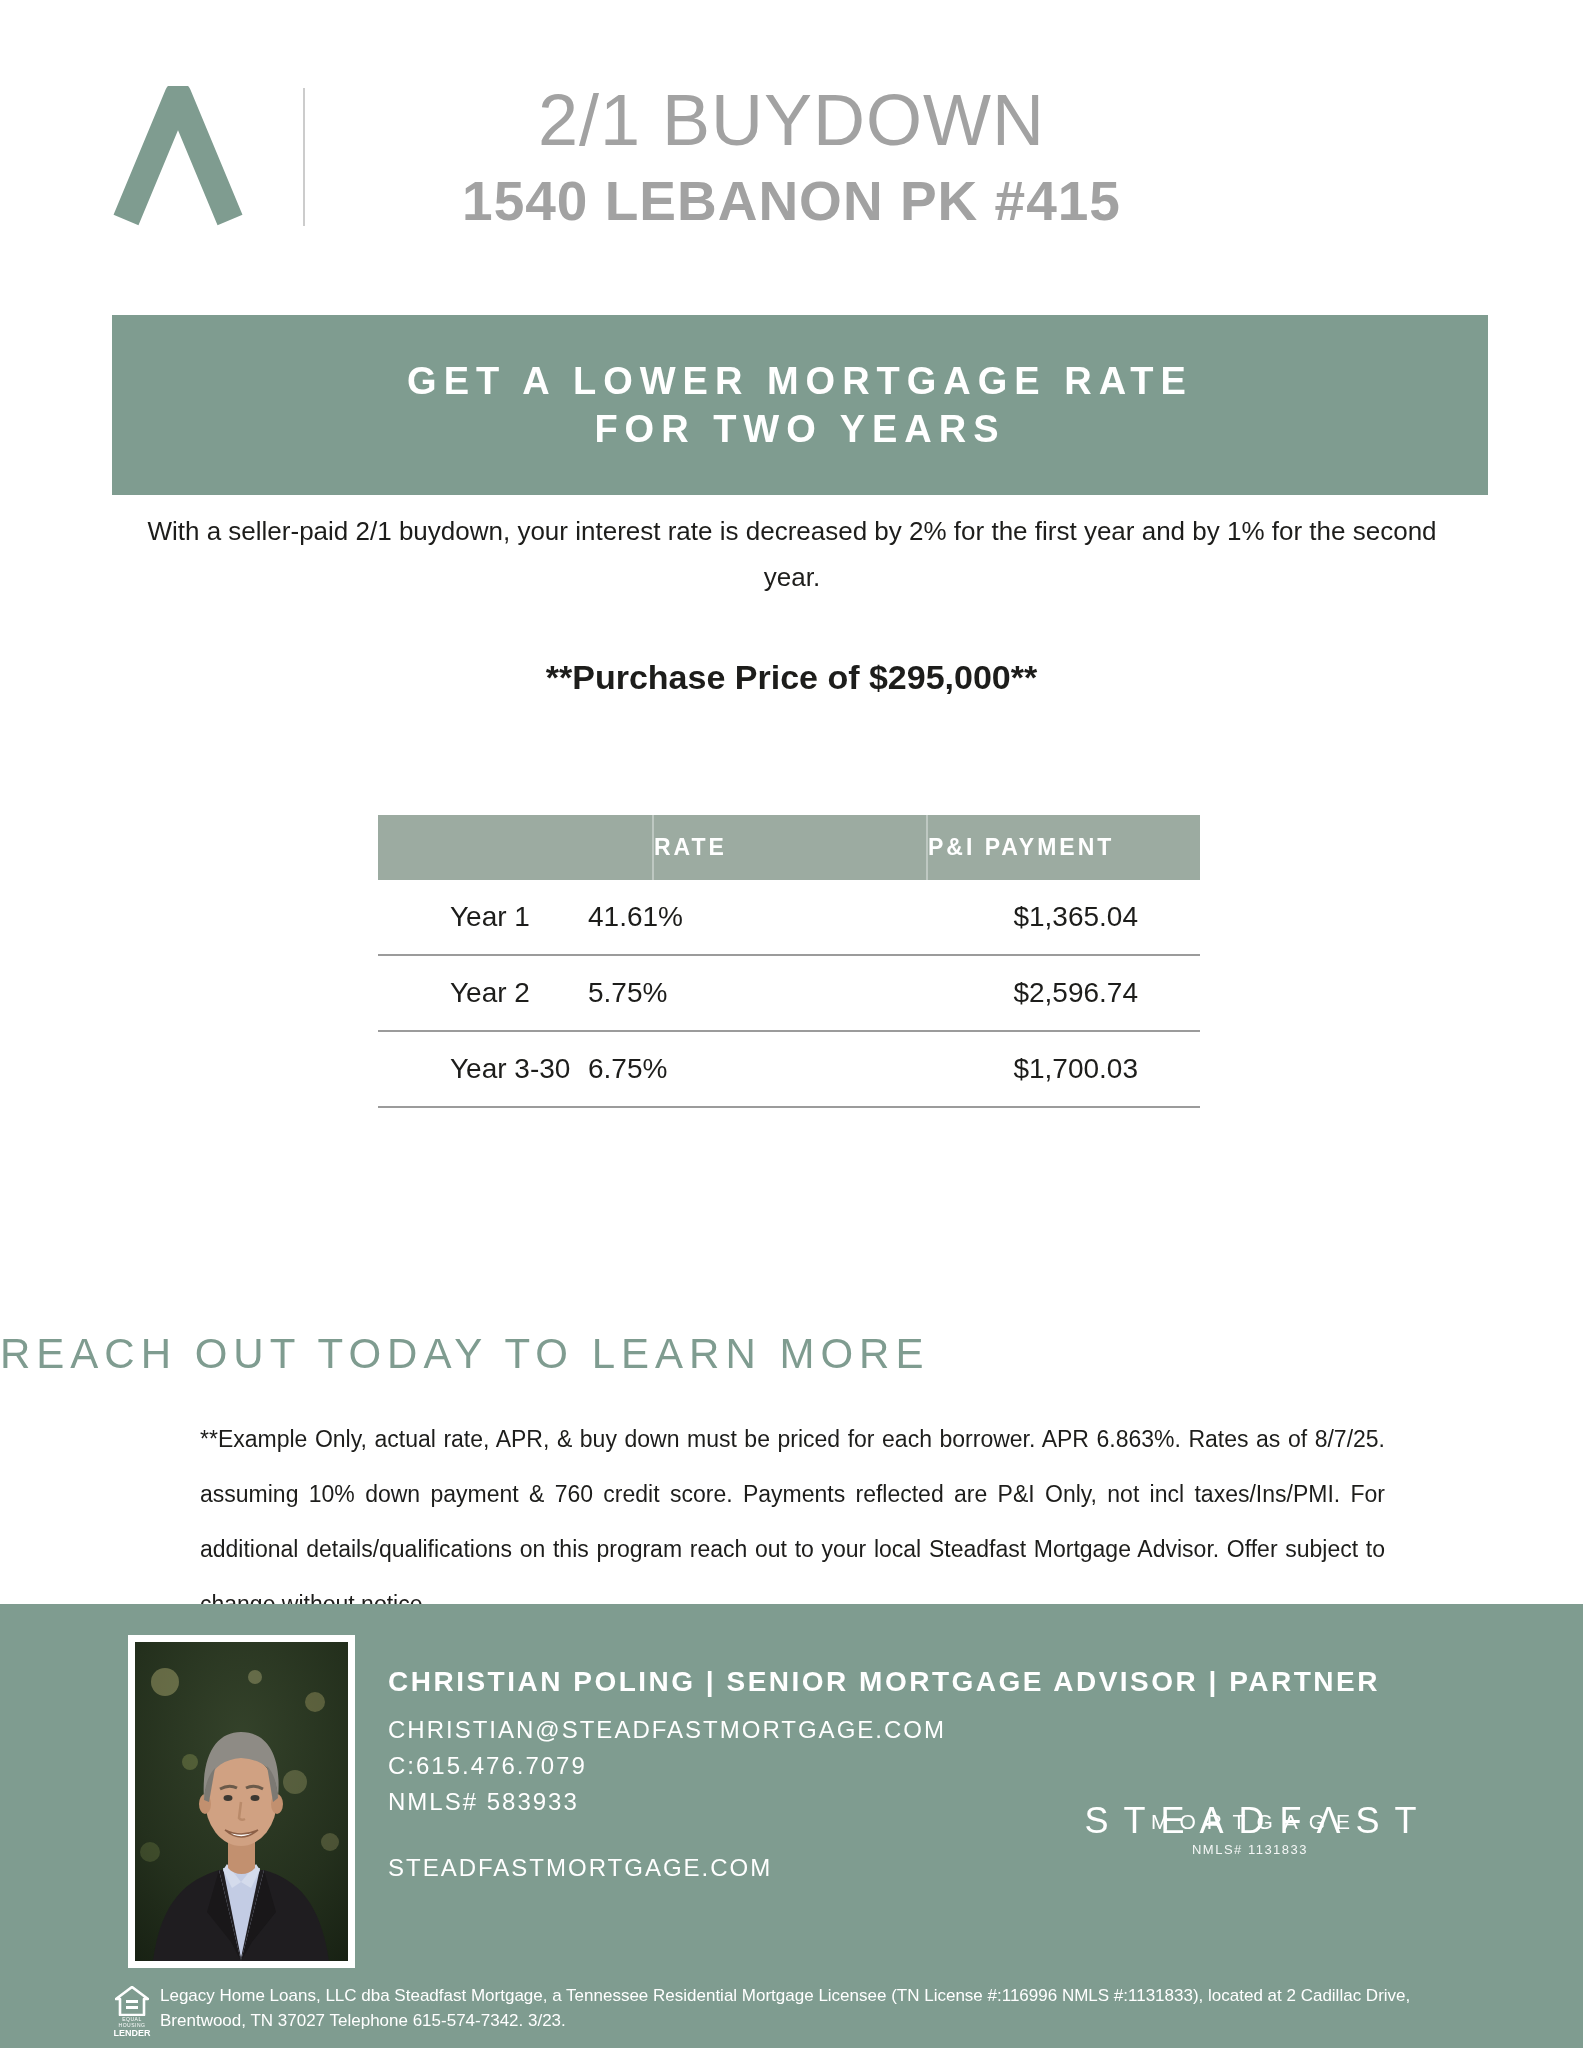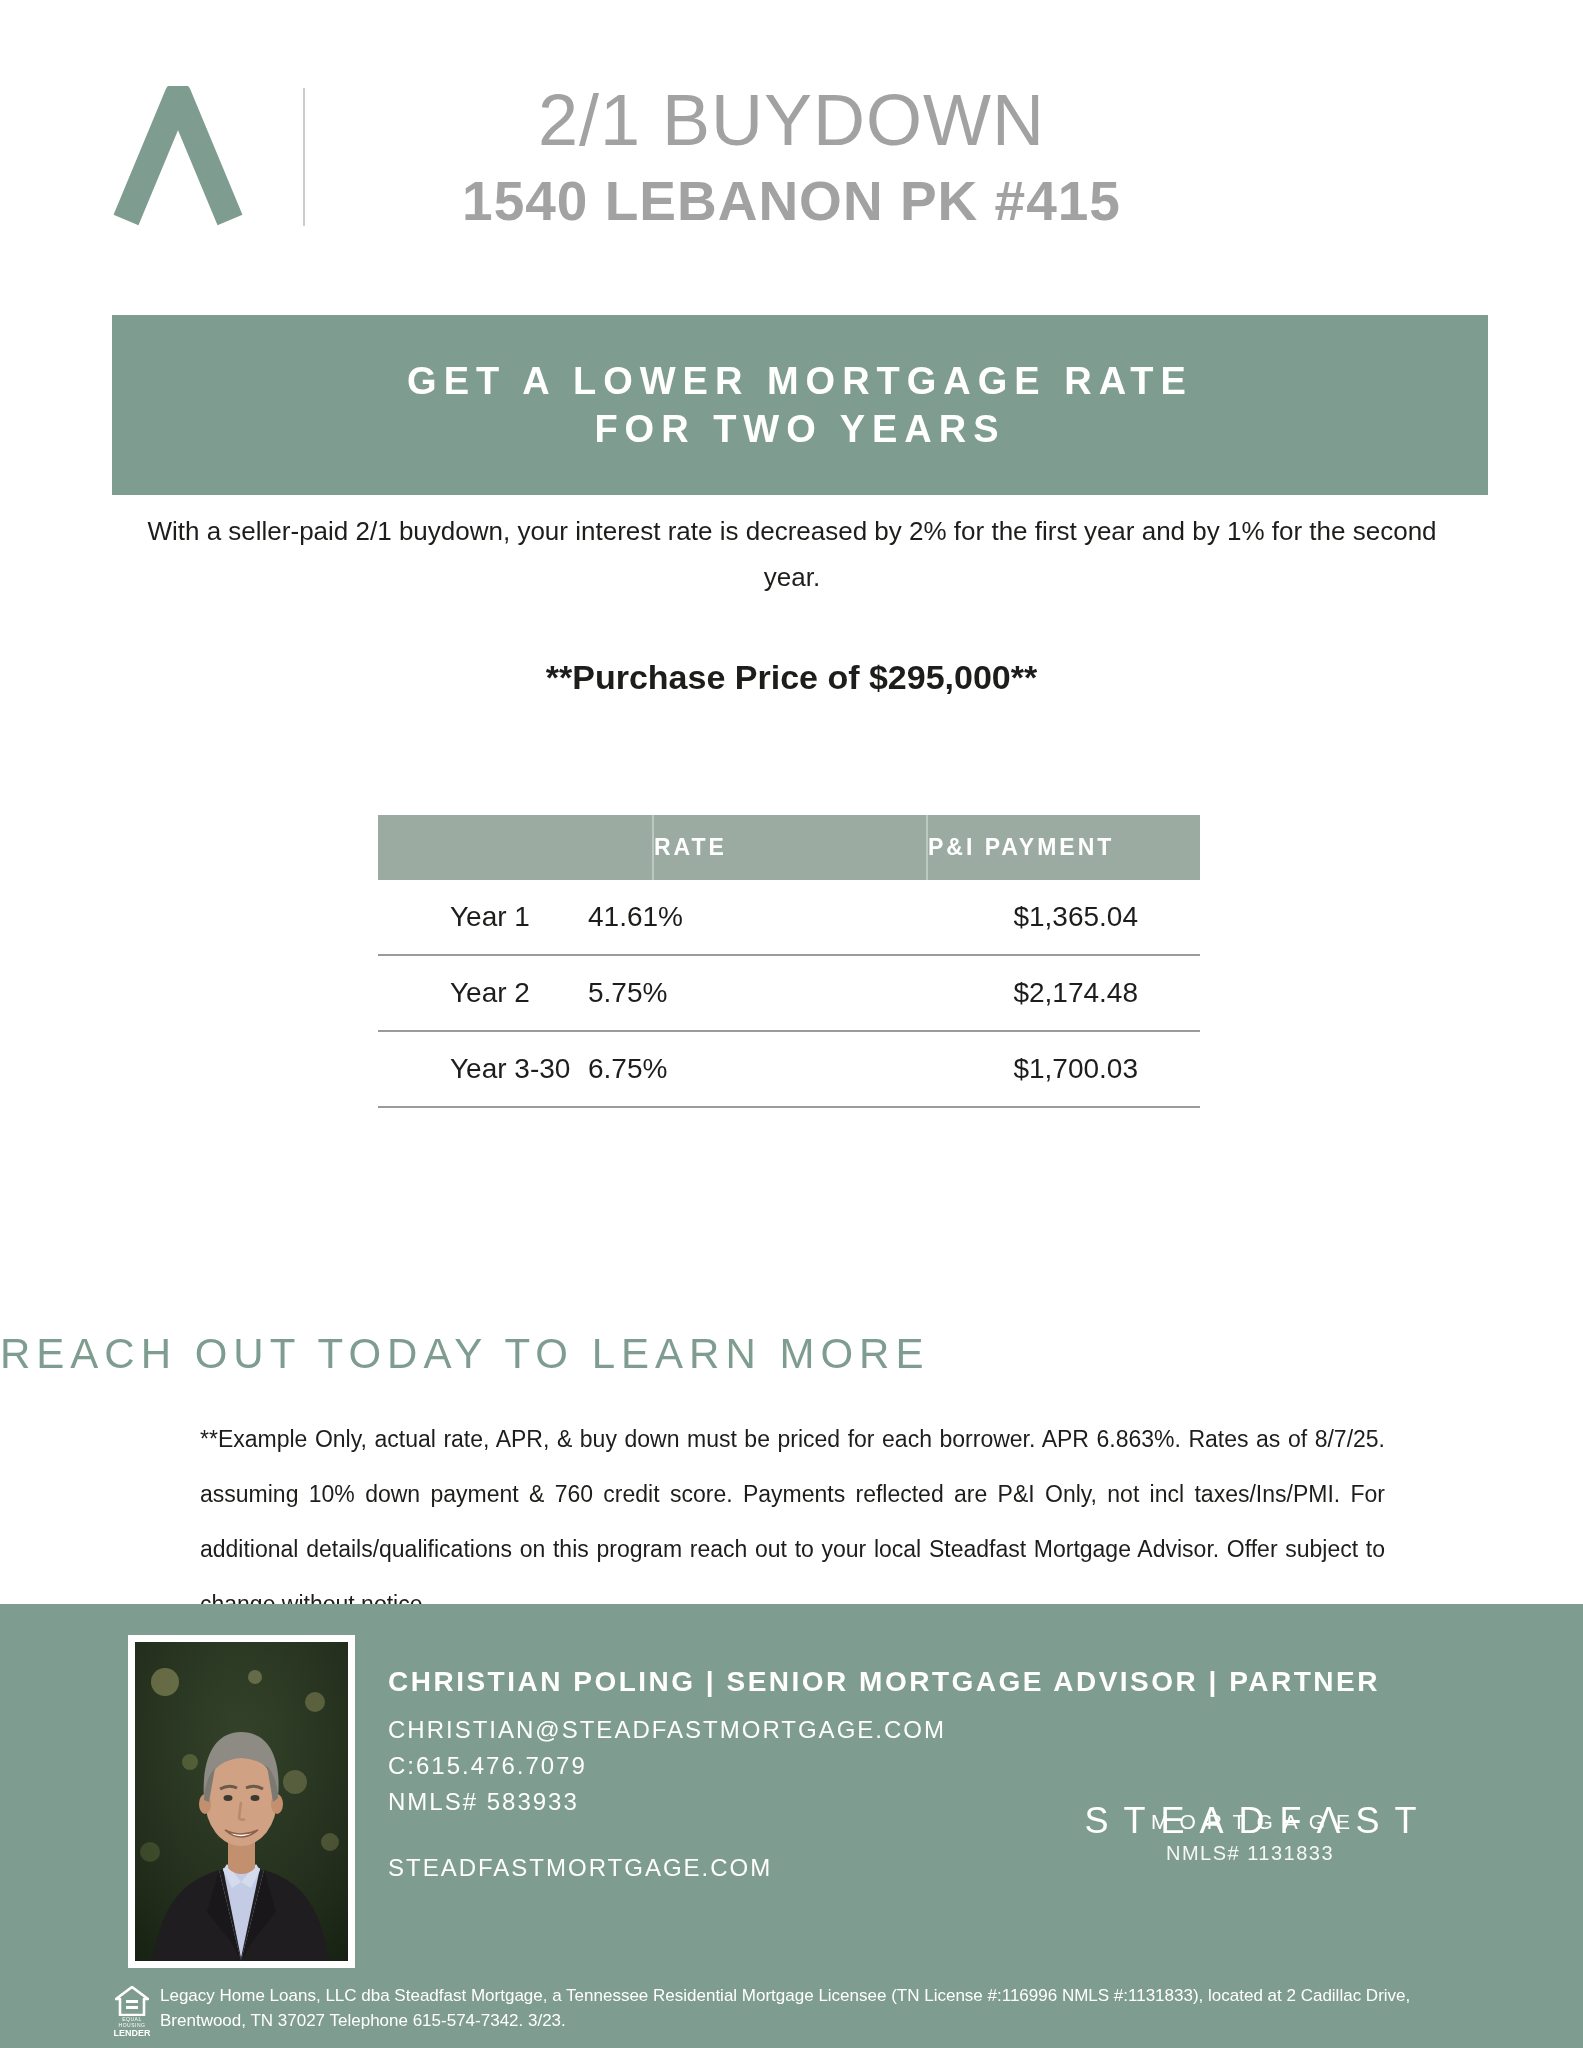--- a/index.html
+++ b/index.html
@@ -82,21 +82,21 @@
     font-weight:bold; font-size:28px; letter-spacing:2.5px; white-space:nowrap;
   }
   .adv-line {
     position:absolute; left:388px; color:#fff; font-size:24px; letter-spacing:2px; white-space:nowrap;
   }
   .adv-email { top:112px; } .adv-phone { top:148px; } .adv-nmls { top:184px; }
   .adv-site { top:250px; }
   .brand { position:absolute; left:1035px; top:0; width:430px; text-align:center; color:#fff; }
   .brand-name { position:absolute; left:0; width:100%; top:152px; font-size:36px; font-weight:300; letter-spacing:15px; padding-left:8px; white-space:nowrap;margin-top:44px; }
   .brand-sub { position:absolute; left:0; width:100%; top:206px; font-size:21px; letter-spacing:11px; padding-left:6px; }
-  .brand-nmls { position:absolute; left:0; width:100%; top:238px; font-size:20px; letter-spacing:1.5px; color:rgba(255,255,255,0.92); }
+  .brand-nmls { position:absolute; left:0; width:100%; top:238px; font-size:13px; letter-spacing:1.5px; color:rgba(255,255,255,0.92); }
   .eh { position:absolute; left:110px; top:382px; width:44px; text-align:center; color:#fff; }
   .eh svg { display:block; margin:0 auto; }
   .eh-l1 { font-size:5px; letter-spacing:0.5px; line-height:6px; }
   .eh-l2 { font-size:9px; font-weight:bold; line-height:10px; }
   .legal {
     position:absolute; left:160px; top:379px; width:1330px;
     color:#ffffff; font-size:17px; line-height:25px;
   }
 </style>
 </head>
@@ -126,21 +126,21 @@
       <div class="cell">P&amp;I PAYMENT</div>
     </div>
     <div class="rt-row">
       <div class="period">Year 1</div>
       <div class="rate">41.61%</div>
       <div class="payment">$1,365.04</div>
     </div>
     <div class="rt-row">
       <div class="period">Year 2</div>
       <div class="rate">5.75%</div>
-      <div class="payment">$2,174.48</div>
+      <div class="payment">$2,596.74</div>
     </div>
     <div class="rt-row">
       <div class="period">Year 3-30</div>
       <div class="rate">6.75%</div>
       <div class="payment">$1,700.03</div>
     </div>
   </div>
 
   <div class="abs cta">REACH OUT TODAY TO LEARN MORE</div>
   <div class="abs disclaimer">**Example Only, actual rate, APR, &amp; buy down must be priced for each borrower. APR 6.863%. Rates as of 8/7/25. assuming 10% down payment &amp; 760 credit score. Payments reflected are P&amp;I Only, not incl taxes/Ins/PMI. For additional details/qualifications on this program reach out to your local Steadfast Mortgage Advisor. Offer subject to change without notice.</div>

